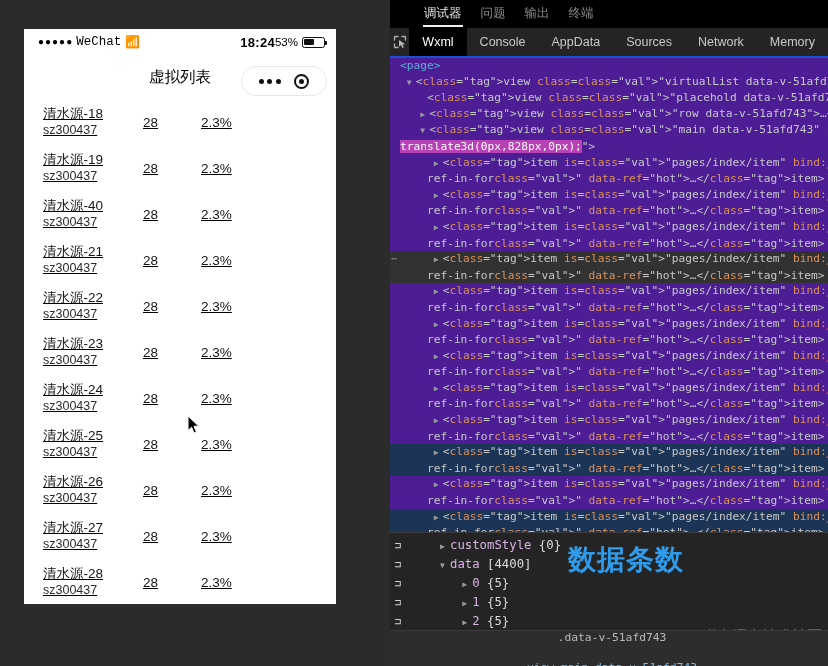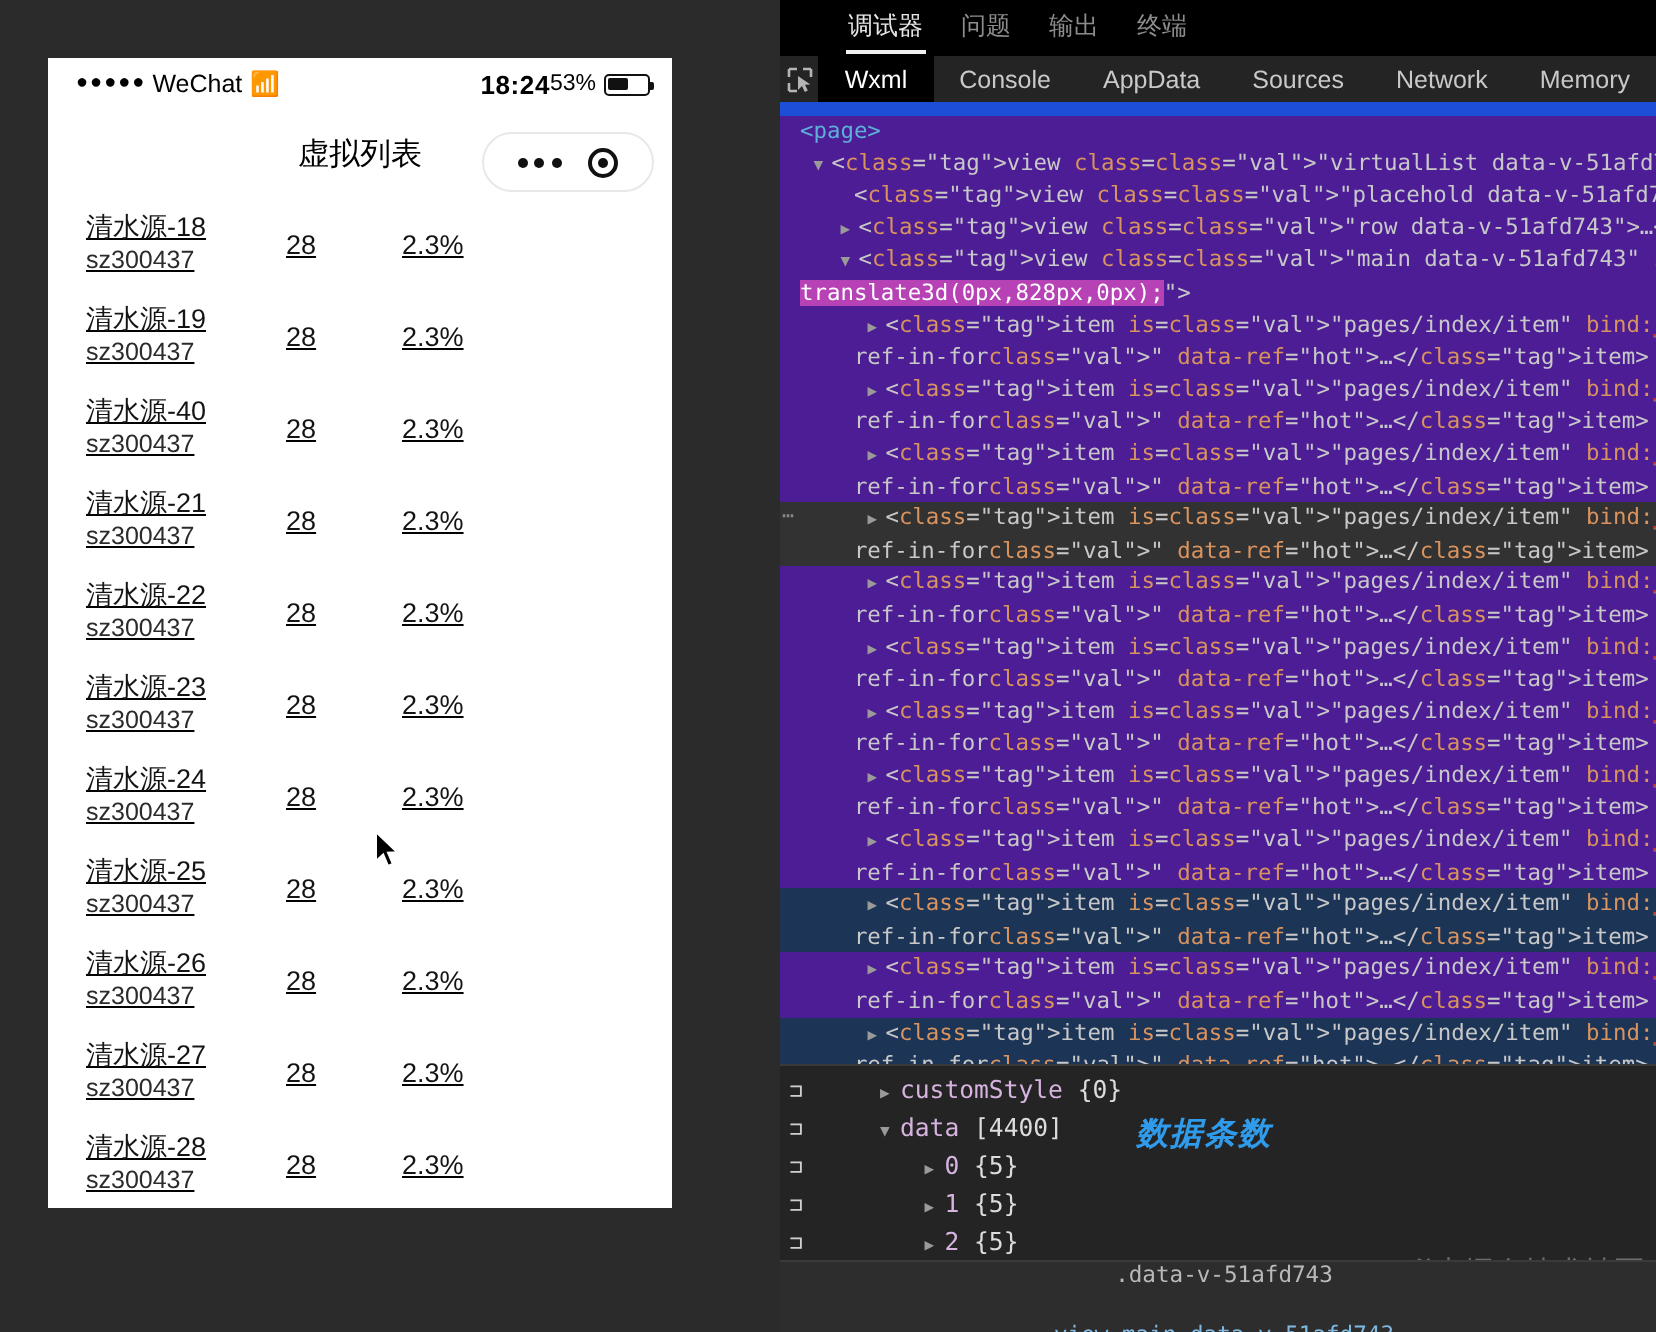--- a/index.html
+++ b/index.html
@@ -22,21 +22,21 @@
     background: #ffffff;
     overflow: hidden;
   }
   .statusbar {
     height: 26px; display: flex; align-items: center;
     padding: 0 11px 0 14px; font-size: 12.5px; color: #000;
     background: #fff;
   }
   .sb-left { display: flex; align-items: center; gap: 3px; flex: 0 0 auto; }
   .dots { letter-spacing: 1px; font-size: 10px; line-height: 1; }
-  .carrier { font-size: 12.5px; font-weight: 500; }
+  .carrier { font-size: 12.5px; font-weight: 500; font-family: Liberation Mono, monospace; }
   .wifi { font-size: 12px; margin-left: 1px; }
   .sb-mid { flex: 1; text-align: right; font-size: 13px; font-weight: 600; letter-spacing: .3px;}
   .sb-right { display: flex; align-items: center; gap: 4px; flex: 0 0 auto; font-size: 11.5px; }
   .battery {
     width: 23px; height: 11px; border: 1.3px solid #111; border-radius: 2.5px;
     position: relative; padding: 1.2px;
   }
   .battery::after {
     content: ""; position: absolute; right: -3.2px; top: 3px;
     width: 2px; height: 4px; background: #111; border-radius: 0 1px 1px 0;
@@ -89,21 +89,21 @@
   }
   .dt-toptabs .tt { font-size: 12.5px; color: #8c8c8c; position: relative; padding: 4px 1px 5px; }
   .dt-toptabs .tt.active { color: #e6e6e6; }
   .dt-toptabs .tt.active::after {
     content: ""; position: absolute; left: 0; right: 0; bottom: 0;
     height: 2px; background: #f0f0f0;
   }
 
   .dt-subtabs {
     height: 30px; display: flex; align-items: stretch;
-    background: #242424; border-bottom: 7px solid #1d4ed8;
+    background: #242424; border-bottom: 2px solid #1d4ed8;
     font-family: "Liberation Sans", sans-serif;
   }
   .picker {
     width: 30px; display: flex; align-items: center; justify-content: center;
   }
   .picker svg { display: block; }
   .dt-subtabs .st {
     display: flex; align-items: center; padding: 0 13px;
     font-size: 12.5px; color: #c9c9c9;
   }
@@ -144,23 +144,23 @@
   .dp-rows {
     position: absolute; left: 50px; top: 3px; right: 0; bottom: 0;
     font-size: 12.3px; line-height: 19px; color: #d6d6d6;
   }
   .dp-row { height: 19px; white-space: pre; }
   .dp-key { color: #d7b3e0; }
   .dp-cnt { color: #dcdcdc; }
   .tri { color: #9a9a9a; font-size: 8px; display: inline-block; width: 10px; }
   .tri.open { color: #9a9a9a; }
   .annot {
-    position: absolute; left: 178px; top: 24px;
-    color: #2f9bea; font-size: 16px; font-weight: 700;
-    font-family: "Liberation Sans", sans-serif; letter-spacing: 1px; font-style: italic;
+    position: absolute; left: 178px; top: 8px;
+    color: #2f9bea; font-size: 28px; font-weight: 700;
+    font-family: "Liberation Sans", sans-serif; letter-spacing: 1px;
   }
   .watermark {
     position: absolute; right: 6px; bottom: 20px;
     color: #6e6e6e; font-size: 15px; font-family: "Liberation Sans", sans-serif;
   }
   .crumbs {
     position: absolute; left: 0; right: 0; bottom: 0; height: 36px;
     background: #2d2d2d; border-top: 1px solid #3a3a3a;
     display: flex; align-items: center; gap: 17px; padding-left: 6px;
     font-size: 11.3px; color: #b9b9b9; white-space: nowrap; overflow: hidden;

